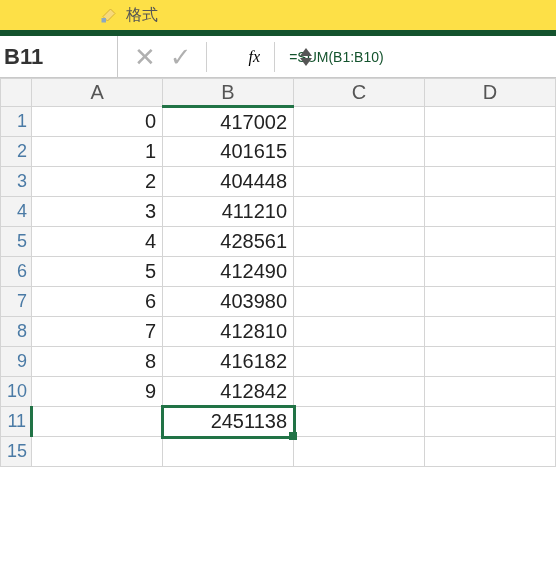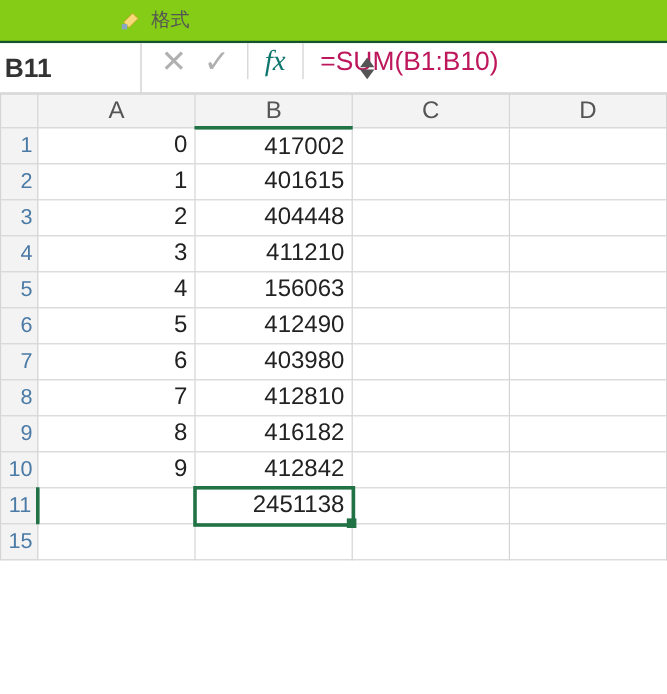--- a/index.html
+++ b/index.html
@@ -8,41 +8,41 @@
     font-family: "Segoe UI", Arial, sans-serif;
     background: #fff;
     width: 556px;
     height: 578px;
     overflow: hidden;
     font-size: 18px;
     color: #333;
   }
   .ribbon {
     height: 36px;
-    background: #84cc16;
-    border-bottom: 2px solid #14532d;
+    background: #fde047;
+    border-bottom: 6px solid #14532d;
     display: flex;
     align-items: center;
     padding-left: 100px;
     gap: 8px;
   }
   .ribbon .brush {
     width: 18px; height: 18px;
     display: inline-block;
   }
   .ribbon .label {
     font-size: 16px;
     color: #555;
   }
   .formula-bar {
     height: 42px;
     background: #fff;
     border-bottom: 1px solid #c9c9c9;
     display: flex;
-    align-items: flex-start;
+    align-items: center;
   }
   .name-box {
     width: 118px;
     height: 100%;
     border-right: 1px solid #c9c9c9;
     display: flex;
     align-items: center;
     position: relative;
   }
   .name-box-input {
@@ -79,31 +79,32 @@
     padding: 0 16px;
   }
   .fxarea .divider {
     width: 1px;
     height: 30px;
     background: #d0d0d0;
   }
   .fx-icon {
     font-style: italic;
     font-family: "Times New Roman", serif;
-    font-size: 24px;
-    color: #0f766e;
+    font-size: 16px;
+    color: #000000;
+    margin-left: 28px;
   }
   .fx-cancel, .fx-enter {
     font-size: 26px;
     color: #b0b0b0;
     line-height: 1;
   }
   .fx-text {
-    font-size: 22px;
-    color: #be185d;
+    font-size: 14px;
+    color: #14532d;
   }
   .sheet {
     position: relative;
   }
   table {
     border-collapse: collapse;
     width: 100%;
     table-layout: fixed;
   }
   th, td {
@@ -230,21 +231,21 @@
         <tr>
           <th class="rowhdr">4</th>
           <td>3</td>
           <td>411210</td>
           <td></td>
           <td></td>
         </tr>
         <tr>
           <th class="rowhdr">5</th>
           <td>4</td>
-          <td>156063</td>
+          <td>428561</td>
           <td></td>
           <td></td>
         </tr>
         <tr>
           <th class="rowhdr">6</th>
           <td>5</td>
           <td>412490</td>
           <td></td>
           <td></td>
         </tr>

